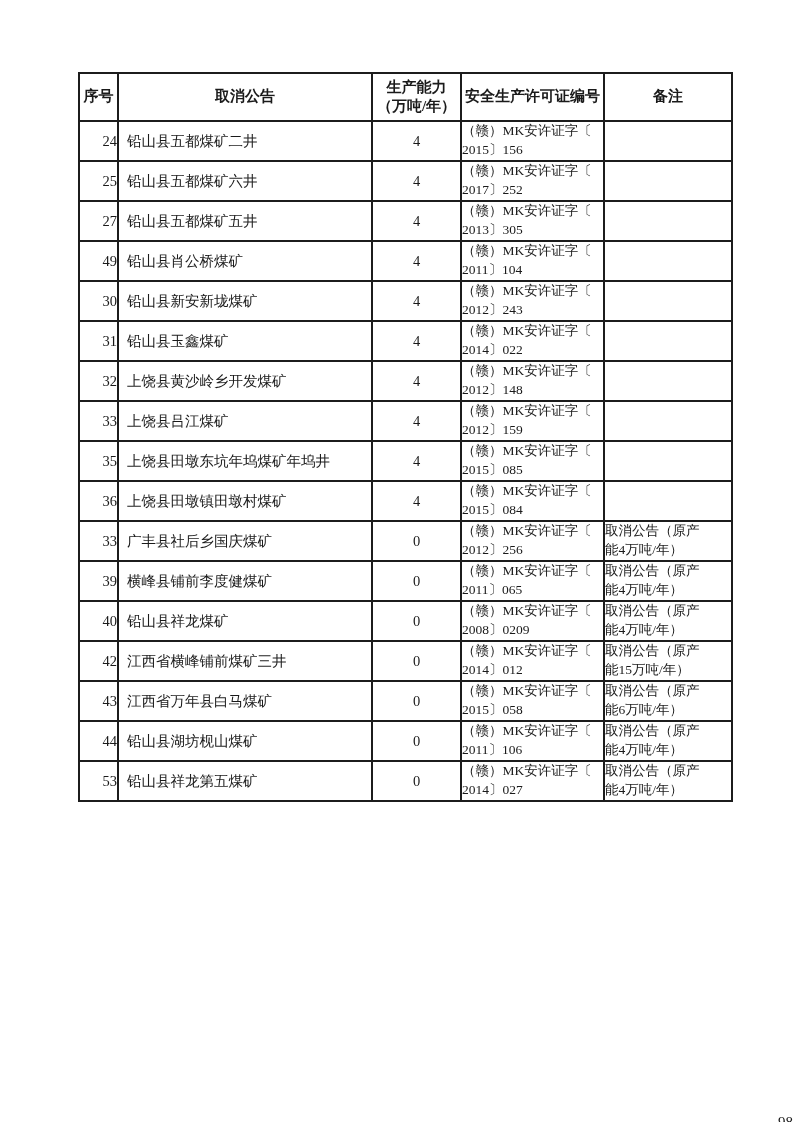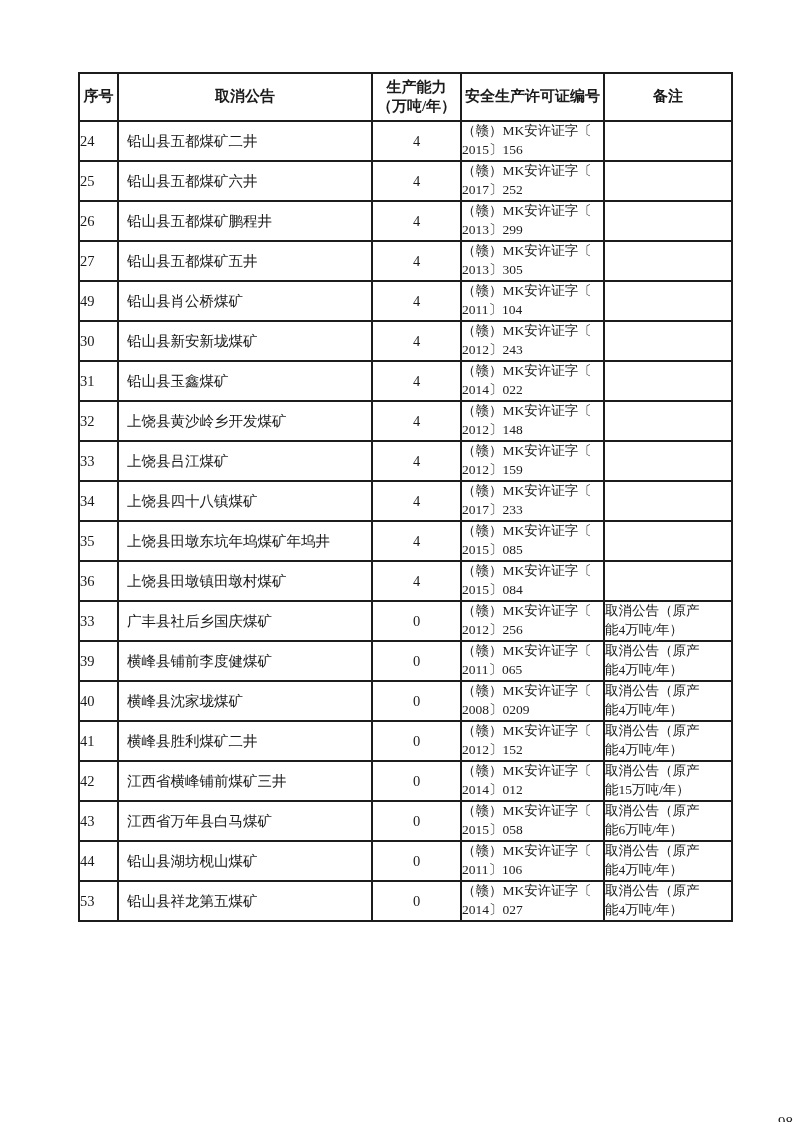--- a/index.html
+++ b/index.html
@@ -34,21 +34,21 @@
     height: 40px;
   }
   .mine-table th {
     font-weight: bold;
     font-size: 15px;
     text-align: center;
     line-height: 1.3;
     white-space: pre-line;
   }
   td.c-no {
-    text-align: left;
+    text-align: right;
     font-size: 14.5px;
   }
   td.c-name {
     text-align: left;
     padding-left: 8px;
     font-size: 14.5px;
     margin-top: 45px;
   }
   td.c-cap {
     text-align: center;
@@ -102,28 +102,20 @@
   </tr>
       <tr>
     <td class="c-no">25</td>
     <td class="c-name">铅山县五都煤矿六井</td>
     <td class="c-cap">4</td>
     <td class="c-lic">（赣）MK安许证字〔
 2017〕252</td>
     <td class="c-remark"></td>
   </tr>
       <tr>
-    <td class="c-no">26</td>
-    <td class="c-name">铅山县五都煤矿鹏程井</td>
-    <td class="c-cap">4</td>
-    <td class="c-lic">（赣）MK安许证字〔
-2013〕299</td>
-    <td class="c-remark"></td>
-  </tr>
-      <tr>
     <td class="c-no">27</td>
     <td class="c-name">铅山县五都煤矿五井</td>
     <td class="c-cap">4</td>
     <td class="c-lic">（赣）MK安许证字〔
 2013〕305</td>
     <td class="c-remark"></td>
   </tr>
       <tr>
     <td class="c-no">49</td>
     <td class="c-name">铅山县肖公桥煤矿</td>
@@ -158,28 +150,20 @@
   </tr>
       <tr>
     <td class="c-no">33</td>
     <td class="c-name">上饶县吕江煤矿</td>
     <td class="c-cap">4</td>
     <td class="c-lic">（赣）MK安许证字〔
 2012〕159</td>
     <td class="c-remark"></td>
   </tr>
       <tr>
-    <td class="c-no">34</td>
-    <td class="c-name">上饶县四十八镇煤矿</td>
-    <td class="c-cap">4</td>
-    <td class="c-lic">（赣）MK安许证字〔
-2017〕233</td>
-    <td class="c-remark"></td>
-  </tr>
-      <tr>
     <td class="c-no">35</td>
     <td class="c-name">上饶县田墩东坑年坞煤矿年坞井</td>
     <td class="c-cap">4</td>
     <td class="c-lic">（赣）MK安许证字〔
 2015〕085</td>
     <td class="c-remark"></td>
   </tr>
       <tr>
     <td class="c-no">36</td>
     <td class="c-name">上饶县田墩镇田墩村煤矿</td>
@@ -201,33 +185,24 @@
     <td class="c-no">39</td>
     <td class="c-name">横峰县铺前李度健煤矿</td>
     <td class="c-cap">0</td>
     <td class="c-lic">（赣）MK安许证字〔
 2011〕065</td>
     <td class="c-remark">取消公告（原产
 能4万吨/年）</td>
   </tr>
       <tr>
     <td class="c-no">40</td>
-    <td class="c-name">横峰县沈家垅煤矿</td>
+    <td class="c-name">铅山县祥龙煤矿</td>
     <td class="c-cap">0</td>
     <td class="c-lic">（赣）MK安许证字〔
 2008〕0209</td>
-    <td class="c-remark">取消公告（原产
-能4万吨/年）</td>
-  </tr>
-      <tr>
-    <td class="c-no">41</td>
-    <td class="c-name">横峰县胜利煤矿二井</td>
-    <td class="c-cap">0</td>
-    <td class="c-lic">（赣）MK安许证字〔
-2012〕152</td>
     <td class="c-remark">取消公告（原产
 能4万吨/年）</td>
   </tr>
       <tr>
     <td class="c-no">42</td>
     <td class="c-name">江西省横峰铺前煤矿三井</td>
     <td class="c-cap">0</td>
     <td class="c-lic">（赣）MK安许证字〔
 2014〕012</td>
     <td class="c-remark">取消公告（原产

